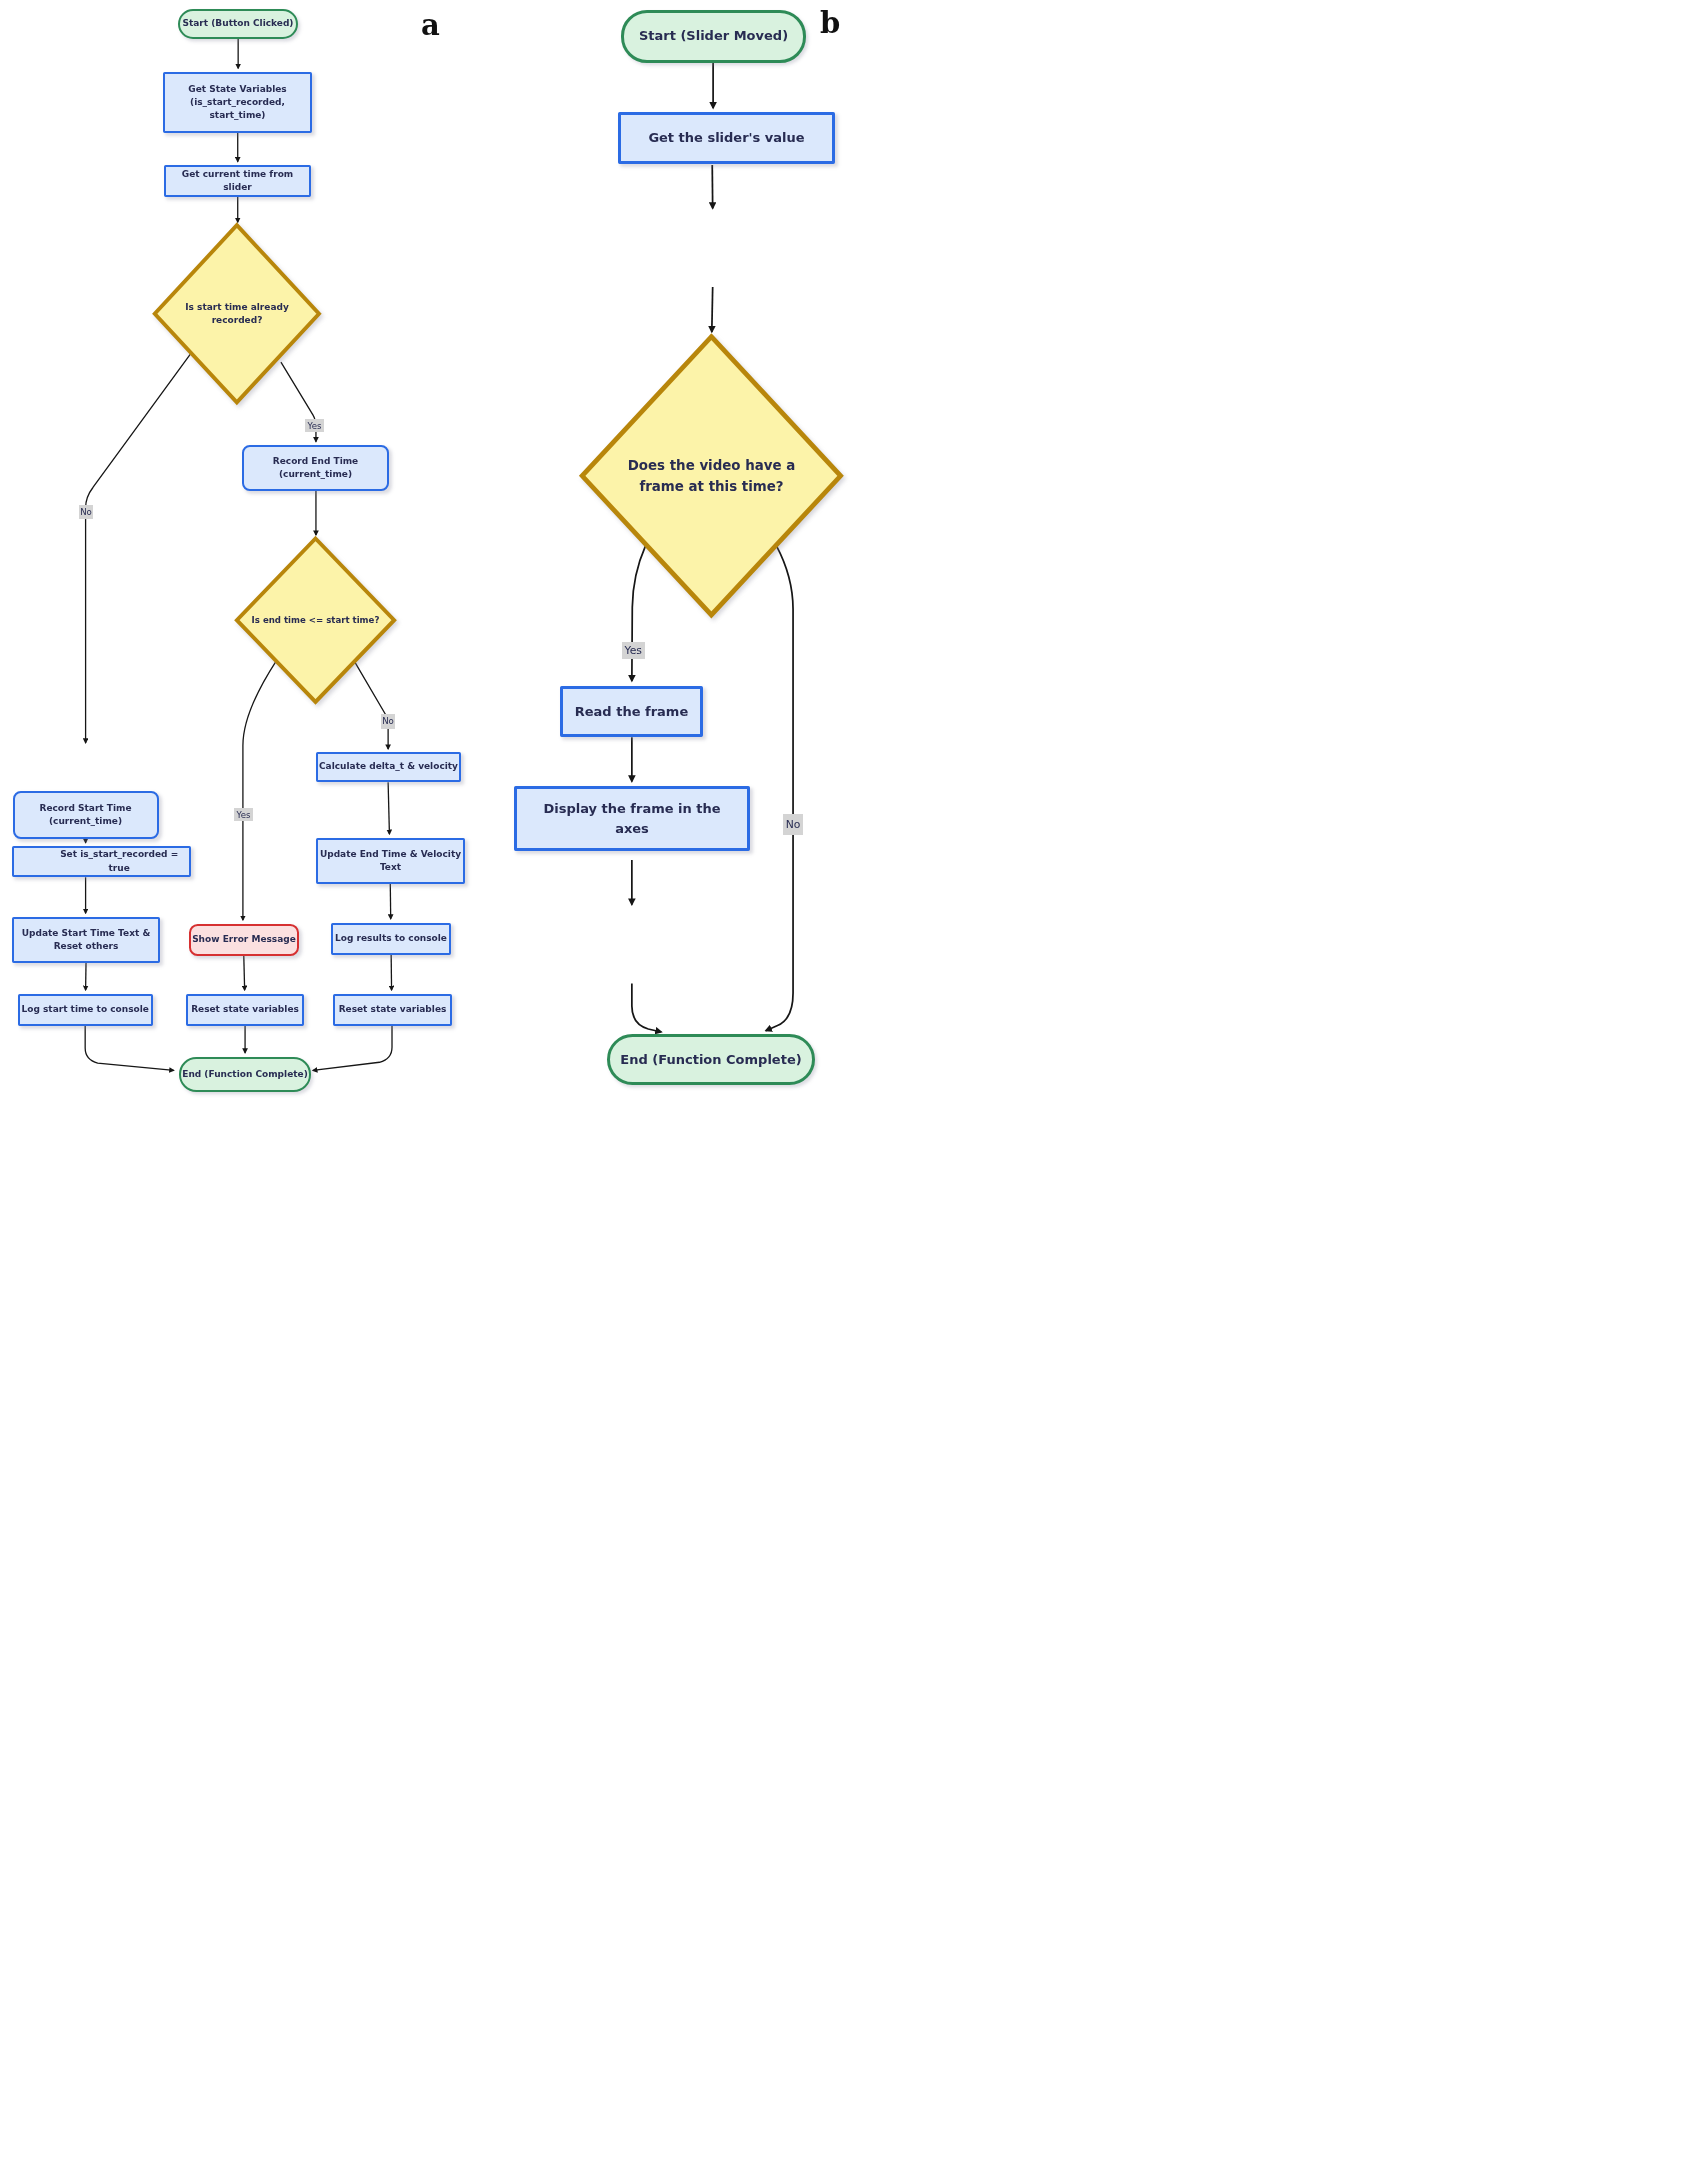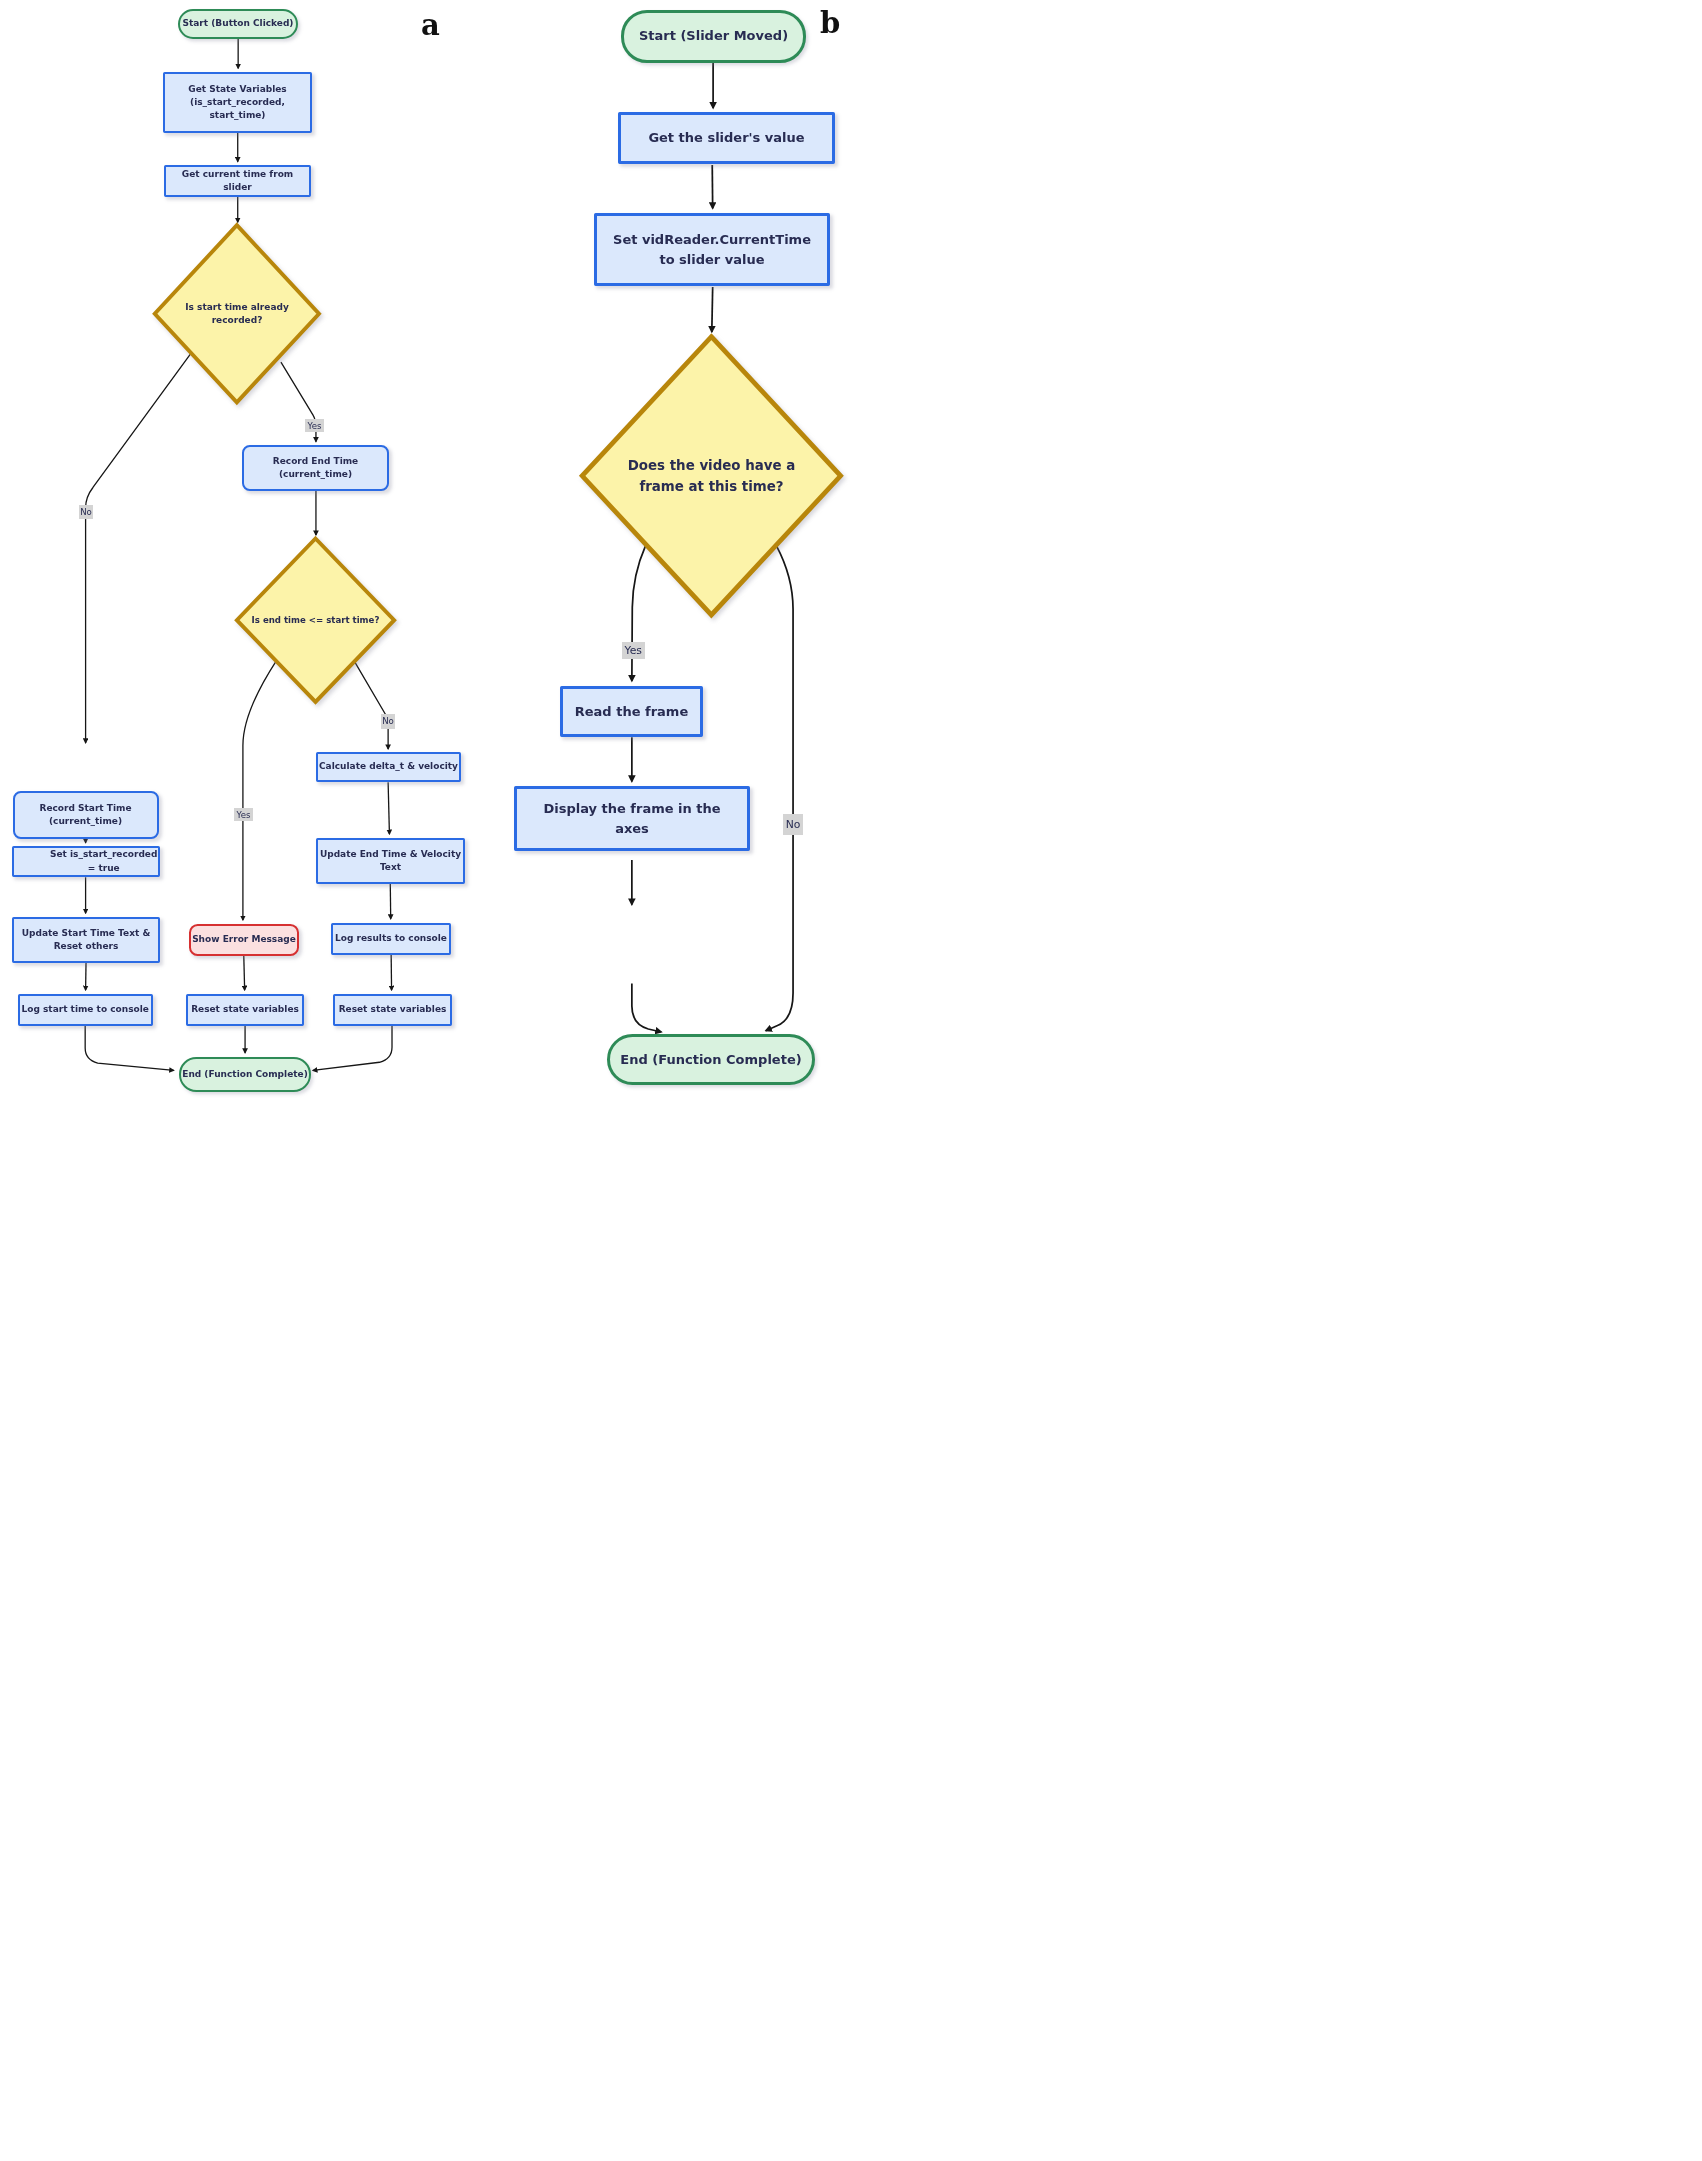--- a/index.html
+++ b/index.html
@@ -167,21 +167,21 @@
 (current_time)</div>
 
   <div class="dlabel" style="left:240px;top:609px;width:151px;height:23px;font-size:8.6px;">Is end time &lt;= start time?</div>
 
   <div class="edge-label" style="left:234px;top:808px;width:19px;height:13px;">Yes</div>
   <div class="edge-label" style="left:381px;top:714px;width:14px;height:14.7px;">No</div>
 
   <div class="node proc proc-round" style="left:12.5px;top:746px;width:146px;height:48px;margin-top:45px;">Record Start Time
 (current_time)</div>
 
-  <div class="node proc" style="left:11.7px;top:846px;width:148px;height:31px;padding-left:36px;">Set is_start_recorded = true</div>
+  <div class="node proc" style="left:11.7px;top:846px;width:179px;height:31px;padding-left:36px;">Set is_start_recorded = true</div>
 
   <div class="node proc" style="left:12px;top:917px;width:148px;height:46px;">Update Start Time Text &amp;
 Reset others</div>
 
   <div class="node proc" style="left:17.7px;top:994px;width:135px;height:32px;">Log start time to console</div>
 
   <div class="node error" style="left:189px;top:924px;width:110px;height:32px;">Show Error Message</div>
 
   <div class="node proc" style="left:316px;top:752px;width:145px;height:30px;">Calculate delta_t &amp; velocity</div>
 
@@ -193,22 +193,20 @@
   <div class="node proc" style="left:186px;top:994px;width:118px;height:32px;">Reset state variables</div>
 
   <div class="node proc" style="left:333px;top:994px;width:119px;height:32px;">Reset state variables</div>
 
   <div class="node terminal" style="left:179px;top:1057px;width:132px;height:35px;">End (Function Complete)</div>
 
   <div class="node terminal b-node b-terminal" style="left:621px;top:9.5px;width:185px;height:53px;">Start (Slider Moved)</div>
 
   <div class="node proc b-node" style="left:618px;top:112px;width:217px;height:52px;">Get the slider's value</div>
 
-  <div class="node proc b-node" style="left:594px;top:213px;width:236px;height:73px;">Set vidReader.CurrentTime
-to slider value</div>
 
   <div class="dlabel big" style="left:625px;top:444px;width:173px;height:65px;">Does the video have a
 frame at this time?</div>
 
   <div class="edge-label big" style="left:622px;top:642px;width:22.5px;height:17.3px;">Yes</div>
   <div class="edge-label big" style="left:783px;top:814px;width:20px;height:21px;">No</div>
 
   <div class="node proc b-node" style="left:560px;top:686px;width:143px;height:51px;">Read the frame</div>
 
   <div class="node proc b-node" style="left:514px;top:786px;width:236px;height:65px;">Display the frame in the

